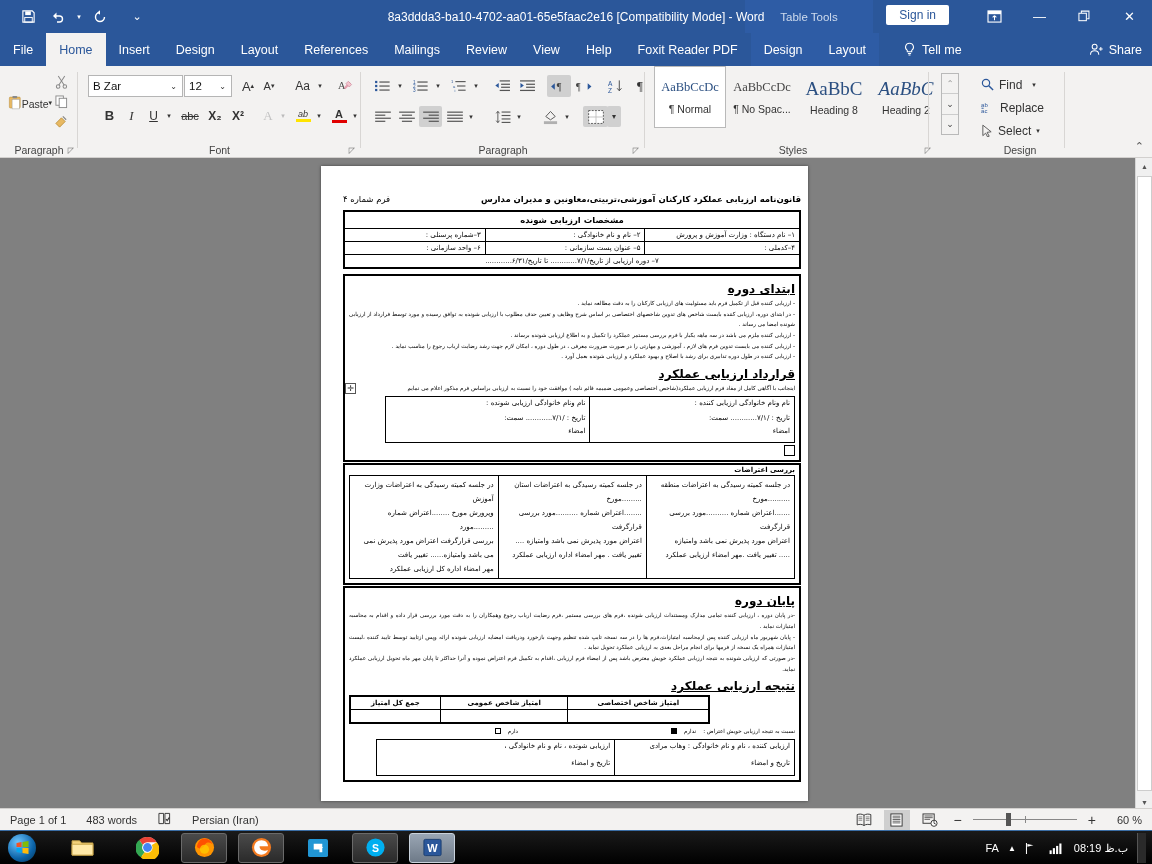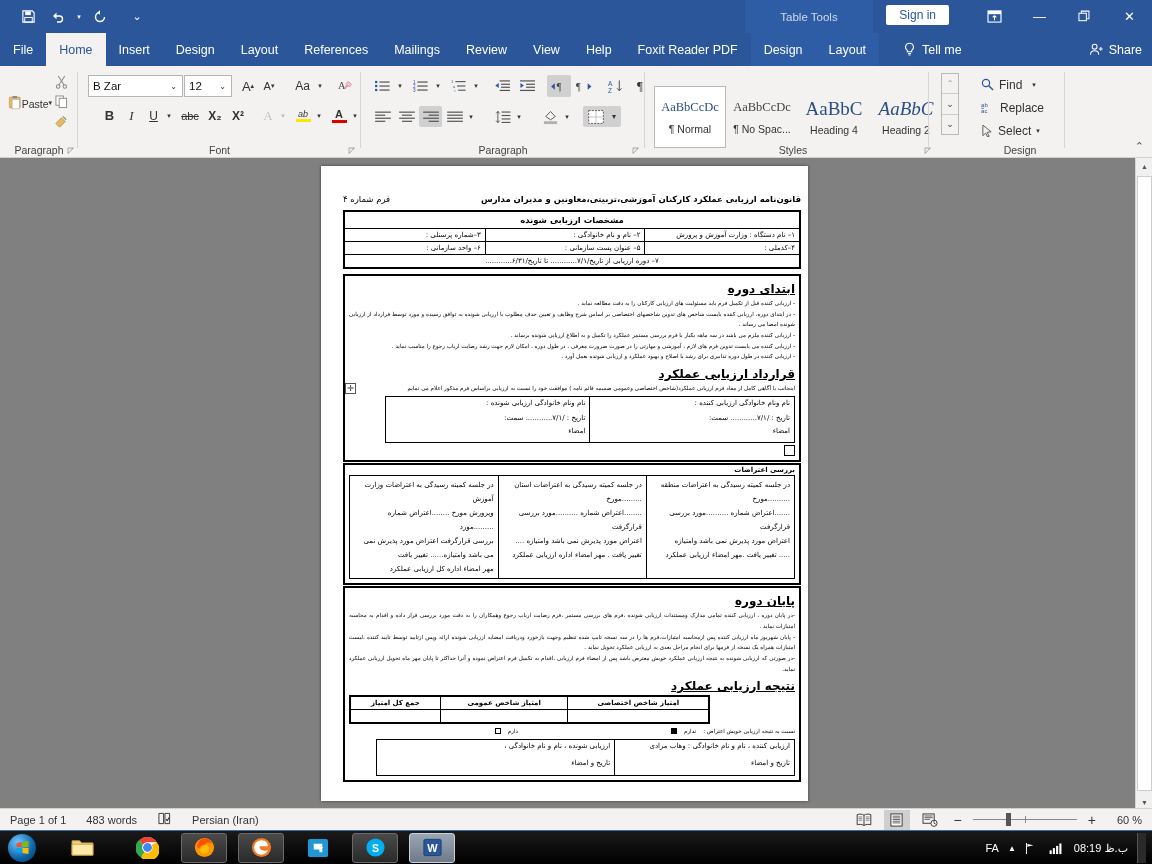--- a/index.html
+++ b/index.html
@@ -208,20 +208,21 @@
     </div>
     <div class="qat-btn" style="width:10px;font-size:7px;">▾</div>
     <div class="qat-btn" title="Repeat">
       <svg width="16" height="16" viewBox="0 0 16 16">
           <path d="M12.5 8A4.5 4.5 0 1 1 8 3.5" fill="none" stroke="#fff" stroke-width="1.4"></path>
           <path d="M8 1.3 8 5.8 5.2 3.6z" fill="#fff"></path>
         </svg>
     </div>
     <div class="qat-btn" style="margin-left:7px;font-size:11px;">⌄</div>
   </div>
+  <div class="title-text">8a3ddda3-ba10-4702-aa01-65e5faac2e16 [Compatibility Mode]  -  Word</div>
   <div class="tt-label">Table Tools</div>
   <div class="signin">Sign in</div>
   <div class="win-btns">
     <div class="win-btn">
       <svg width="15" height="13" viewBox="0 0 16 14">
           <rect x="1" y="1" width="14" height="12" fill="none" stroke="#fff" stroke-width="1.2"></rect>
           <rect x="1" y="1" width="14" height="3.5" fill="#fff"></rect>
           <path d="M8 11V6m0 0-2 2m2-2 2 2" stroke="#fff" stroke-width="1.1" fill="none"></path>
         </svg>
     </div>
@@ -509,32 +510,32 @@
         </svg>
     </div>
     <div class="btn sel" style="position:absolute;left:246px;top:40px;width:14px;height:21px;font-size:8px;">▾</div>
 
     <div class="glabel">Paragraph</div>
     <div class="dlg" style="right:6px;">◸</div>
     <div class="divider"></div>
   </div>
 
   <div class="rgroup" style="left:645px;width:296px;">
-    <div style="position:absolute;left:9px;top:20px;display:flex;">
+    <div style="position:absolute;left:9px;top:0;display:flex;">
       <div style="width:72px;height:62px;border:1px solid #b9b9b9;background:#fff;display:flex;flex-direction:column;align-items:center;justify-content:center;">
         <span style="font-size:12.5px;color:#2b4f81;font-family:'Liberation Serif',serif;">AaBbCcDc</span>
         <span style="font-size:10.5px;color:#333;margin-top:8px;">¶ Normal</span>
       </div>
       <div style="width:72px;height:62px;background:#f3f2f1;display:flex;flex-direction:column;align-items:center;justify-content:center;">
         <span style="font-size:12.5px;color:#444;font-family:'Liberation Serif',serif;">AaBbCcDc</span>
         <span style="font-size:10.5px;color:#333;margin-top:8px;">¶ No Spac...</span>
       </div>
       <div style="width:72px;height:62px;background:#f3f2f1;display:flex;flex-direction:column;align-items:center;justify-content:center;">
         <span style="font-size:19px;color:#2b4f81;font-family:'Liberation Serif',serif;">AaBbC</span>
-        <span style="font-size:10.5px;color:#333;margin-top:4px;">Heading 4</span>
+        <span style="font-size:10.5px;color:#333;margin-top:4px;">Heading 8</span>
       </div>
       <div style="width:72px;height:62px;background:#f3f2f1;display:flex;flex-direction:column;align-items:center;justify-content:center;overflow:hidden;">
         <span style="font-size:19px;color:#2b4f81;font-family:'Liberation Serif',serif;font-style:italic;white-space:nowrap;">AaBbC</span>
         <span style="font-size:10.5px;color:#333;margin-top:4px;">Heading 2</span>
       </div>
     </div>
     <div style="position:absolute;left:297px;top:7px;width:0;"></div>
     <div class="glabel">Styles</div>
     <div class="dlg" style="right:10px;">◸</div>
     <div class="divider" style="right:12px;"></div>

